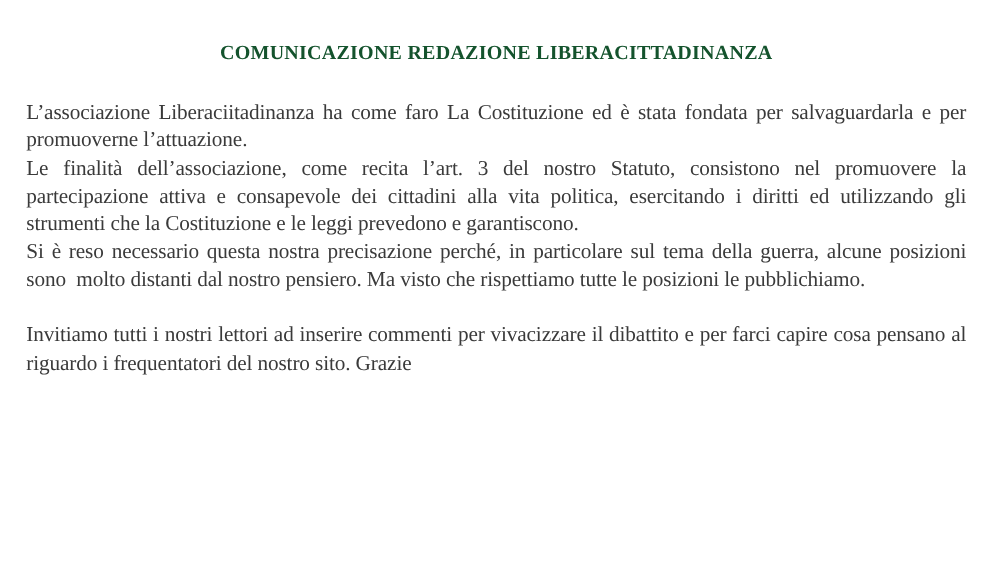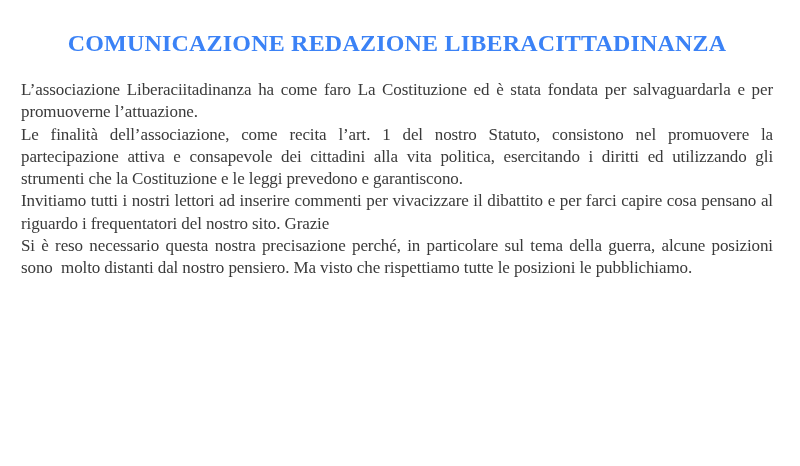--- a/index.html
+++ b/index.html
@@ -15,24 +15,24 @@
   }
   .page {
     position: relative;
     width: 800px;
     height: 466px;
     background: #ffffff;
   }
   .doc-title {
     margin: 32px 27px 0 21px;
     text-align: center;
-    font-size: 24px;
+    font-size: 16px;
     line-height: 22px;
     font-weight: bold;
-    color: #3b82f6;
+    color: #14532d;
     letter-spacing: 0.2px;
     white-space: pre-wrap;
   }
   .doc-body {
     margin: 25px 27px 15px 21px;
   }
   .doc-par {
     margin: 0;
     font-size: 17px;
     line-height: 22.3px;
@@ -47,18 +47,18 @@
 </style>
 </head>
 <body>
 
 <div class="page">
 
   <h1 class="doc-title">COMUNICAZIONE REDAZIONE LIBERACITTADINANZA</h1>
 
   <div class="doc-body">
     <p class="doc-par">L’associazione Liberaciitadinanza ha come faro La Costituzione ed è stata fondata per salvaguardarla e per promuoverne l’attuazione.</p>
-    <p class="doc-par">Le finalità dell’associazione, come recita l’art. 1 del nostro Statuto, consistono nel promuovere la partecipazione attiva e consapevole dei cittadini alla vita politica, esercitando i diritti ed utilizzando gli strumenti che la Costituzione e le leggi prevedono e garantiscono.</p>
+    <p class="doc-par">Le finalità dell’associazione, come recita l’art. 3 del nostro Statuto, consistono nel promuovere la partecipazione attiva e consapevole dei cittadini alla vita politica, esercitando i diritti ed utilizzando gli strumenti che la Costituzione e le leggi prevedono e garantiscono.</p>
+    <p class="doc-par gap-after">Si è reso necessario questa nostra precisazione perché, in particolare sul tema della guerra, alcune posizioni sono  molto distanti dal nostro pensiero. Ma visto che rispettiamo tutte le posizioni le pubblichiamo.</p>
     <p class="doc-par">Invitiamo tutti i nostri lettori ad inserire commenti per vivacizzare il dibattito e per farci capire cosa pensano al riguardo i frequentatori del nostro sito. Grazie</p>
-    <p class="doc-par gap-after">Si è reso necessario questa nostra precisazione perché, in particolare sul tema della guerra, alcune posizioni sono  molto distanti dal nostro pensiero. Ma visto che rispettiamo tutte le posizioni le pubblichiamo.</p>
   </div>
 
 </div>
 
 </body></html>

